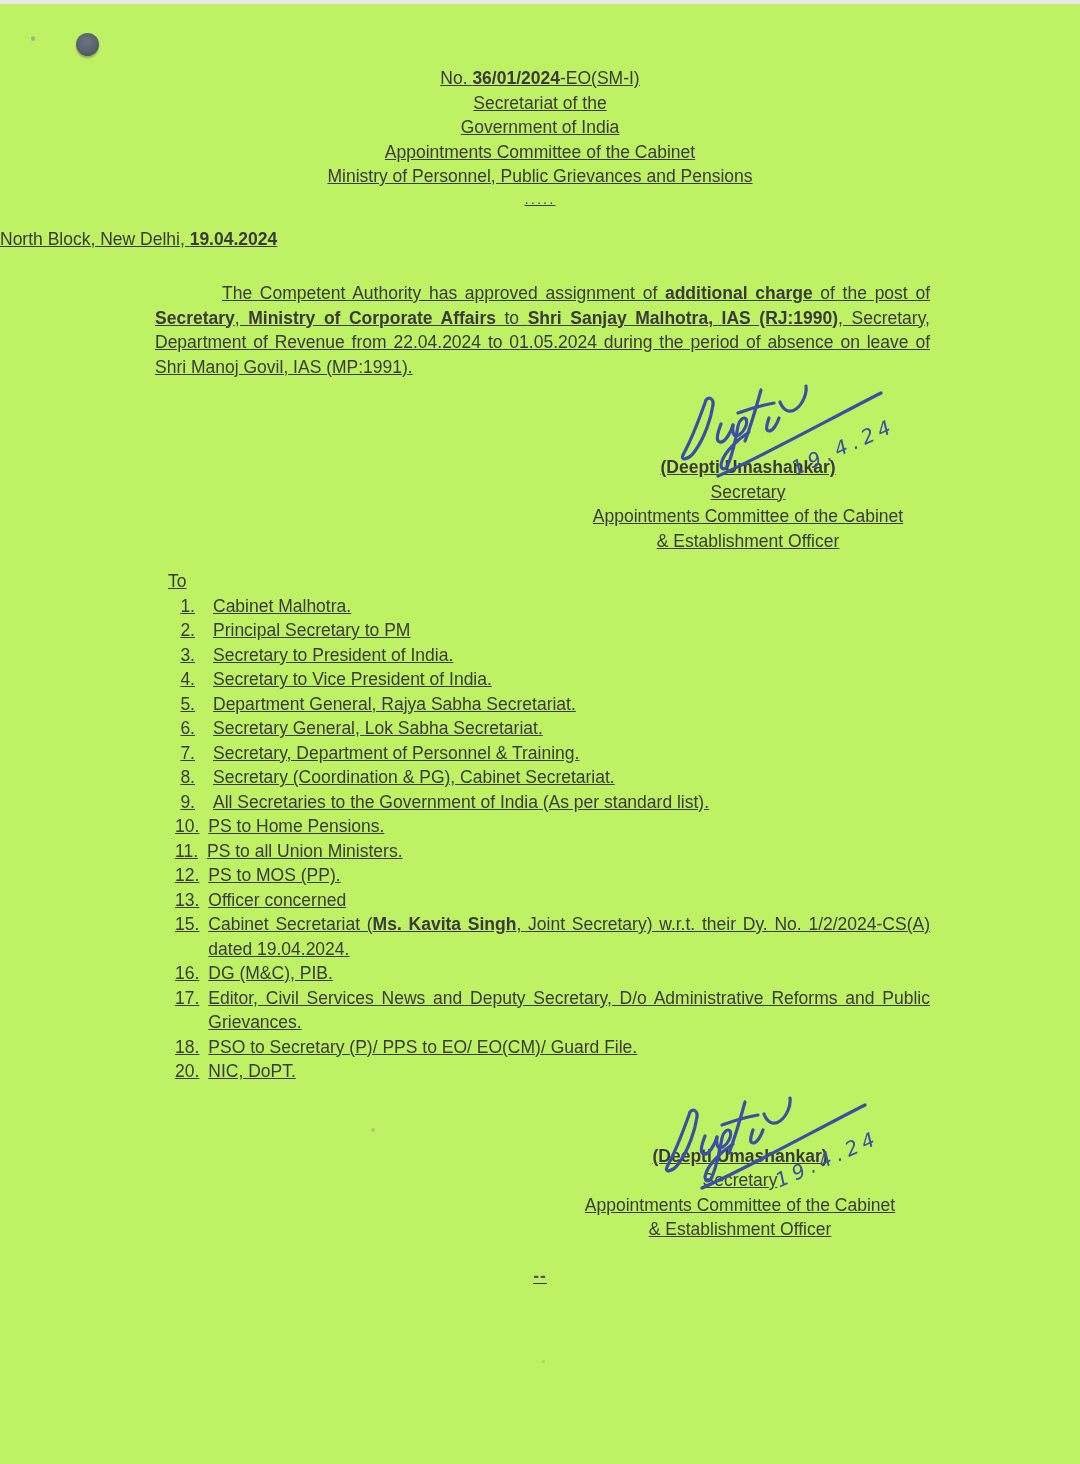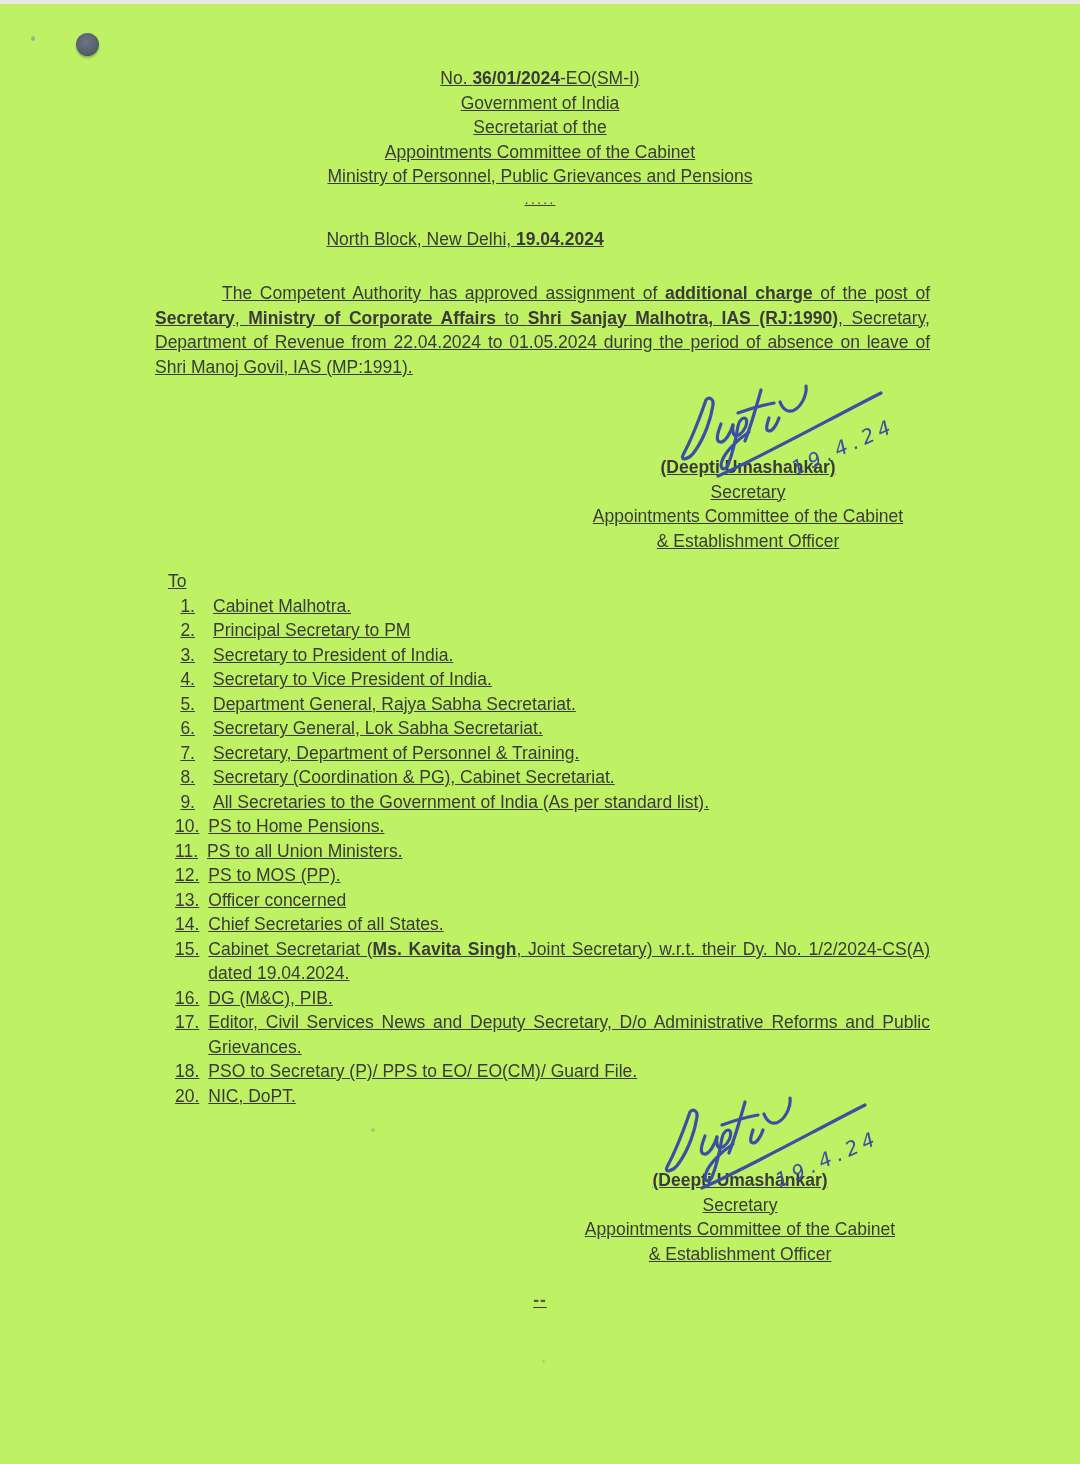--- a/index.html
+++ b/index.html
@@ -26,21 +26,21 @@
   }
   .speck { position:absolute; background:#9b9b9b; border-radius:50%; opacity:.75; }
   .speck.s1 { left:31px;  top:32px;  width:4px; height:5px; }
   .speck.s2 { left:371px; top:1124px; width:4px; height:4px; opacity:.5; }
   .speck.s3 { left:542px; top:1356px; width:3px; height:3px; opacity:.4; }
 
   
   .letterhead { margin-top:62px; text-align:center; }
   .sep-dots { text-align:center; line-height:20px; font-size:15px; letter-spacing:2px; color:#4a4a4a; }
 
-  .date-line { text-align:center; margin:18px 150px 0 0; }
+  .date-line { text-align:left; margin:18px 150px 0 0; }
 
   .body-par {
     margin:30px 150px 0 155px;
     text-align:justify;
     text-indent:67px;
   }
 
   
   .sig-text { width:384px; margin-left:auto; text-align:center; }
   .sig-text.first  { margin-top:76px; margin-right:140px; }
@@ -75,22 +75,22 @@
 
 <div class="page">
 
   <div class="hole"></div>
   <div class="speck s1"></div>
   <div class="speck s2"></div>
   <div class="speck s3"></div>
 
   <div class="letterhead">
     <div><span>No. </span><span class="b">36/01/2024</span><span>-EO(SM-I)</span></div>
+    <div>Secretariat of the</div>
     <div>Government of India</div>
-    <div>Secretariat of the</div>
     <div>Appointments Committee of the Cabinet</div>
     <div>Ministry of Personnel, Public Grievances and Pensions</div>
   </div>
   <div class="sep-dots">.....</div>
 
   <div class="date-line"><span>North Block, New Delhi, </span><span class="b">19.04.2024</span></div>
 
   <div class="body-par"><span>The Competent Authority has approved assignment of </span><span class="b">additional charge</span><span> of the post of </span><span class="b">Secretary</span><span>, </span><span class="b">Ministry of Corporate Affairs</span><span> to </span><span class="b">Shri Sanjay Malhotra, IAS (RJ:1990)</span><span>, Secretary, Department of Revenue from 22.04.2024 to 01.05.2024 during the period of absence on leave of Shri Manoj Govil, IAS (MP:1991).</span></div>
 
   <svg width="0" height="0" style="position:absolute">
@@ -183,24 +183,20 @@
     <div class="dist-row">
       <span class="no">12.</span>
       <span class="txt"><span>PS to MOS (PP).</span></span>
     </div>
 
     <div class="dist-row">
       <span class="no">13.</span>
       <span class="txt"><span>Officer concerned</span></span>
     </div>
 
-    <div class="dist-row">
-      <span class="no">14.</span>
-      <span class="txt"><span>Chief Secretaries of all States.</span></span>
-    </div>
 
     <div class="dist-row">
       <span class="no">15.</span>
       <span class="txt"><span>Cabinet Secretariat (</span><span class="b">Ms. Kavita Singh</span><span>, Joint Secretary) w.r.t. their Dy. No. 1/2/2024-CS(A) dated 19.04.2024.</span></span>
     </div>
 
     <div class="dist-row">
       <span class="no">16.</span>
       <span class="txt"><span>DG (M&amp;C), PIB.</span></span>
     </div>

